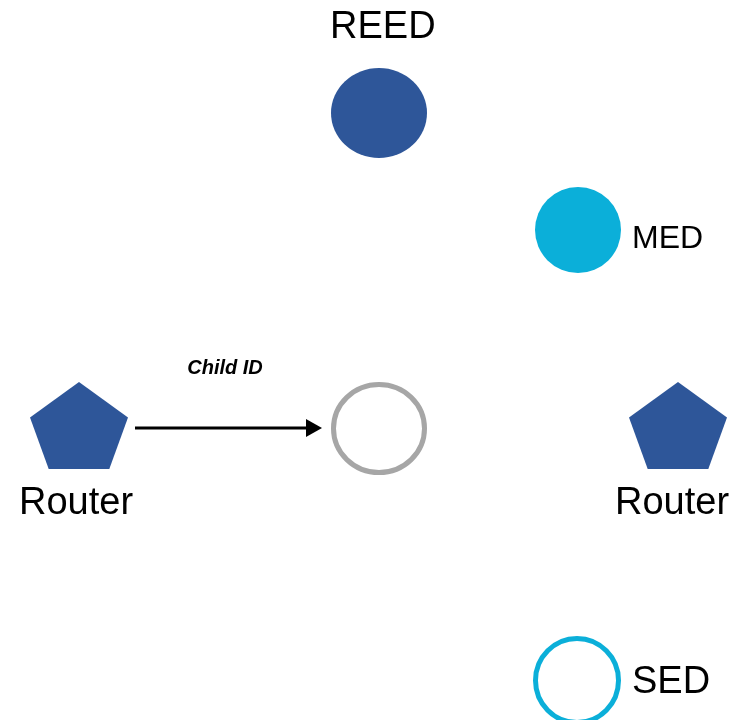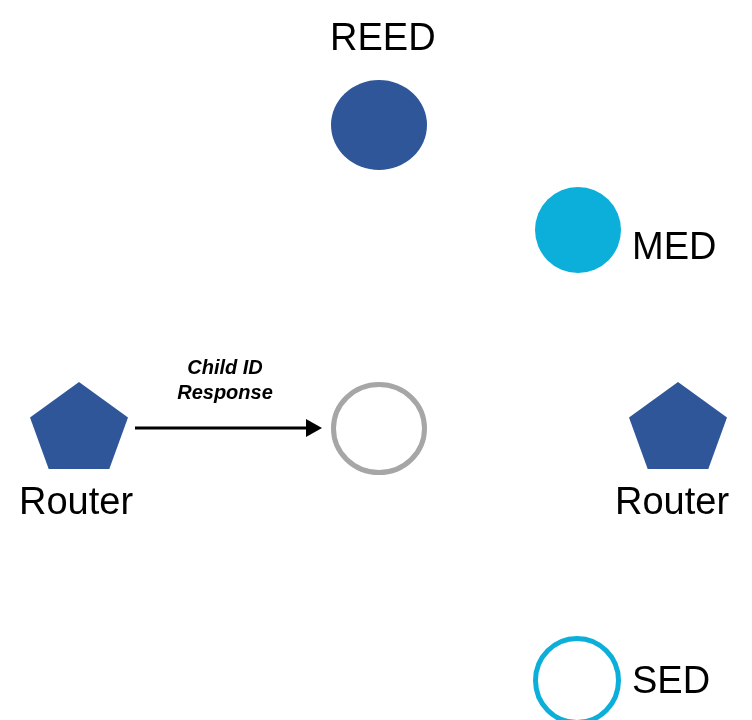--- a/index.html
+++ b/index.html
@@ -26,27 +26,27 @@
     top: 0;
   }
   .node-label {
     position: absolute;
     font-family: "Liberation Sans", sans-serif;
     color: #000000;
     white-space: nowrap;
     line-height: 1;
   }
   
-  #node-reed { left: 331px; top: 80px; width: 96px; height: 90px; }
+  #node-reed { left: 331px; top: 68px; width: 96px; height: 90px; }
   #node-reed .node-shape { width: 96px; height: 90px; }
   #label-reed { left: -1px; top: -62px; font-size: 38px; }
   
   #node-med { left: 535px; top: 187px; width: 86px; height: 86px; }
   #node-med .node-shape { width: 86px; height: 86px; }
-  #label-med { left: 97px; top: 40px; font-size: 38px; }
+  #label-med { left: 97px; top: 34px; font-size: 32px; }
   
   #node-center { left: 331px; top: 382px; width: 96px; height: 93px; }
   #node-center .node-shape { width: 96px; height: 93px; }
   
   #node-router-left { left: 29px; top: 381px; width: 100px; height: 89px; }
   #node-router-left .node-shape { width: 100px; height: 89px; }
   #label-router-left { left: -10px; top: 101px; font-size: 38px; }
   
   #node-router-right { left: 628px; top: 381px; width: 100px; height: 89px; }
   #node-router-right .node-shape { width: 100px; height: 89px; }
@@ -129,17 +129,16 @@
     <span class="node-label" id="label-sed">SED</span>
   </div>
 
   <div id="link-child-id-response">
     <svg class="link-arrow" width="200" height="90" viewBox="0 0 200 90">
       <line x1="5" y1="73" x2="178" y2="73" stroke="#000000" stroke-width="3"></line>
       <polygon points="176,64 192,73 176,82" fill="#000000"></polygon>
     </svg>
     <div class="link-label">
       <span class="link-label-line">Child ID</span>
-      <span class="link-label-line">Response</span>
     </div>
   </div>
 
 </div>
 
 </body></html>

